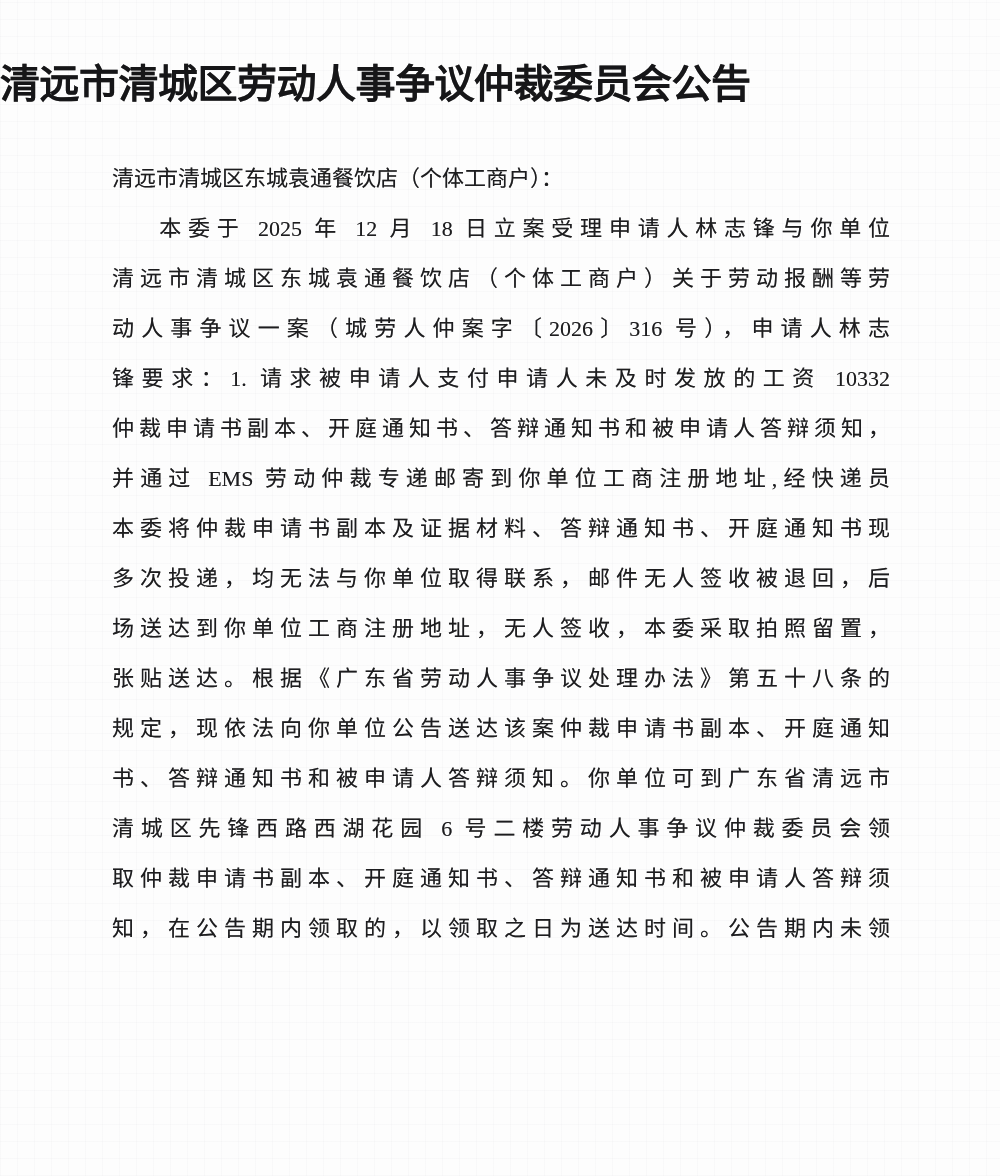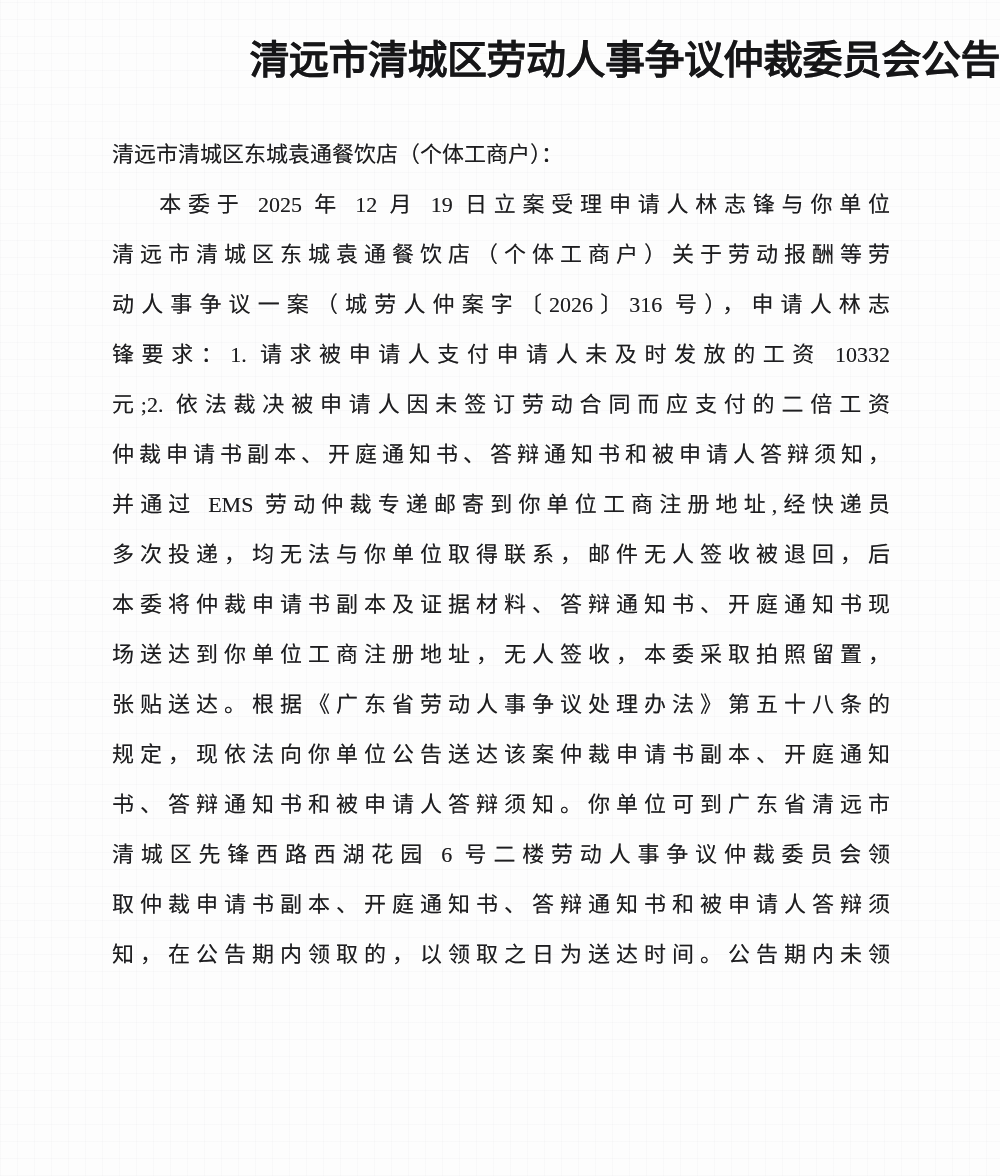--- a/index.html
+++ b/index.html
@@ -17,23 +17,23 @@
     background-image:
       repeating-linear-gradient(0deg,  rgba(190,190,198,0.07) 0 1px, transparent 1px 17px),
       repeating-linear-gradient(90deg, rgba(190,190,198,0.07) 0 1px, transparent 1px 17px);
     color: #1d1d1f;
     font-family: "Liberation Serif", "DejaVu Serif", serif;
     overflow: hidden;
     box-sizing: border-box;
   }
   .title {
     margin: 0;
-    padding-top: 28px;
+    padding-top: 52px;
     height: 58px;
-    text-align: right;
+    text-align: left;
     font-size: 40px;
     font-weight: bold;
     letter-spacing: -0.5px;
     color: #161618;
     text-shadow: 0 0 0.6px rgba(20,20,20,0.55);
     font-family: Liberation Mono, monospace;
   }
   .body {
     box-sizing: border-box;
     padding: 44px 110px 0 112px;
@@ -62,29 +62,28 @@
 <body>
 
 <div class="page">
 
   <h1 class="title">清远市清城区劳动人事争议仲裁委员会公告</h1>
 
   <div class="body">
 
     <p class="line salutation">清远市清城区东城袁通餐饮店（个体工商户）：</p>
 
-    <p class="line indent">本委于 2025 年 12 月 19 日立案受理申请人林志锋与你单位</p>
+    <p class="line indent">本委于 2025 年 12 月 18 日立案受理申请人林志锋与你单位</p>
     <p class="line">清远市清城区东城袁通餐饮店（个体工商户）关于劳动报酬等劳</p>
     <p class="line">动人事争议一案（城劳人仲案字〔2026〕316 号），申请人林志</p>
     <p class="line">锋要求：1. 请求被申请人支付申请人未及时发放的工资 10332</p>
-    <p class="line">元;2. 依法裁决被申请人因未签订劳动合同而应支付的二倍工资</p>
     <p class="line">仲裁申请书副本、开庭通知书、答辩通知书和被申请人答辩须知，</p>
     <p class="line">并通过 EMS 劳动仲裁专递邮寄到你单位工商注册地址,经快递员</p>
+    <p class="line">本委将仲裁申请书副本及证据材料、答辩通知书、开庭通知书现</p>
     <p class="line">多次投递，均无法与你单位取得联系，邮件无人签收被退回，后</p>
-    <p class="line">本委将仲裁申请书副本及证据材料、答辩通知书、开庭通知书现</p>
     <p class="line">场送达到你单位工商注册地址，无人签收，本委采取拍照留置，</p>
     <p class="line">张贴送达。根据《广东省劳动人事争议处理办法》第五十八条的</p>
     <p class="line">规定，现依法向你单位公告送达该案仲裁申请书副本、开庭通知</p>
     <p class="line">书、答辩通知书和被申请人答辩须知。你单位可到广东省清远市</p>
     <p class="line">清城区先锋西路西湖花园 6 号二楼劳动人事争议仲裁委员会领</p>
     <p class="line">取仲裁申请书副本、开庭通知书、答辩通知书和被申请人答辩须</p>
     <p class="line">知，在公告期内领取的，以领取之日为送达时间。公告期内未领</p>
 
   </div>
 </div>

